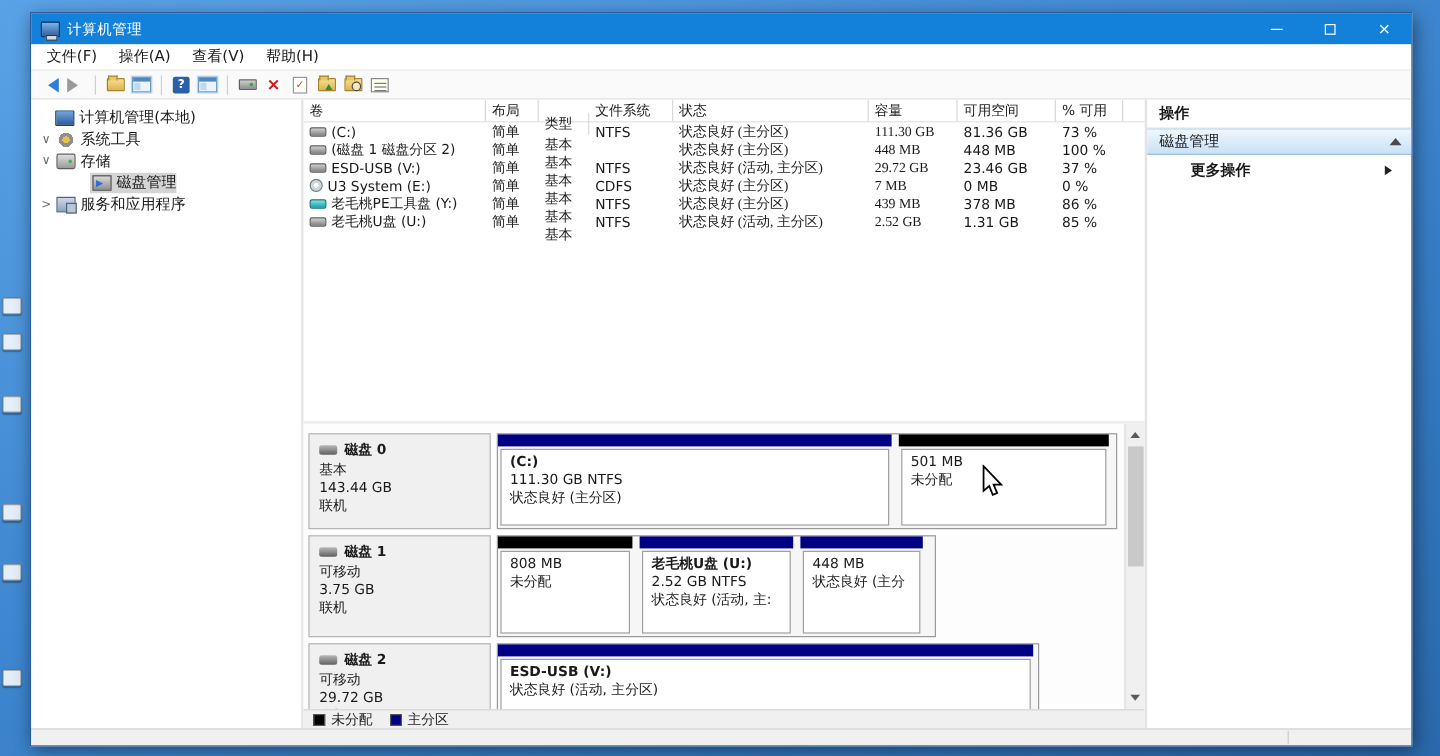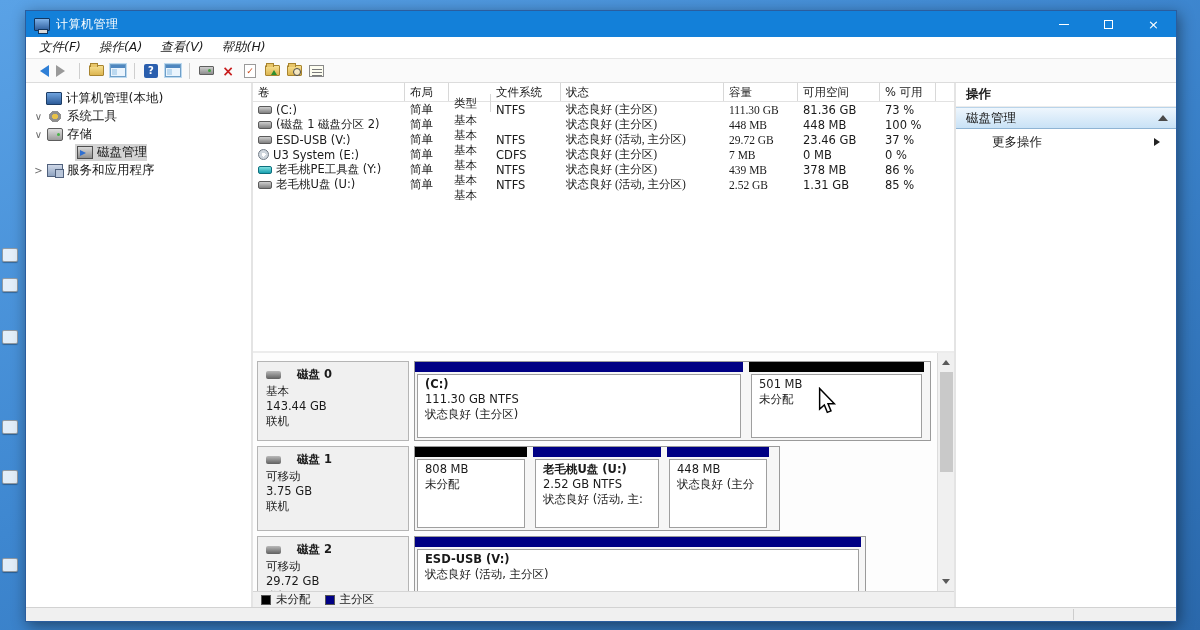--- a/index.html
+++ b/index.html
@@ -23,21 +23,21 @@
               background:linear-gradient(#7fb2e8,#2f5f9e); border:1px solid #12365f; border-radius:1px; }
   .app-icon::after { content:""; position:absolute; left:3px; bottom:-4px; width:8px; height:3px; background:#d9d9d9; border:1px solid #12365f; }
   .title-text { color:#fff; font-size:12px; letter-spacing:.5px; }
   .tb-spacer { flex:1; }
   .winbtn { width:45px; height:26px; display:flex; align-items:center; justify-content:center; color:#fff; cursor:default; }
   .winbtn .min-glyph { width:10px; height:0; border-top:1px solid #fff; display:block; }
   .winbtn .max-glyph { width:9px; height:9px; border:1px solid #fff; display:block; }
   .winbtn .close-glyph { font-size:13px; line-height:13px; }
   
   .menubar { height:22px; background:#fff; border-bottom:1px solid #e6e6e6; display:flex; align-items:center; padding-left:4px; flex:0 0 auto; }
-  .menu-item { font-size:12.5px; padding:2px 9px;font-style:italic; }
+  .menu-item { font-size:12.5px; padding:2px 9px; }
   
   .toolbar { height:24px; background:#fafafa; border-bottom:1px solid #dcdcdc; display:flex; align-items:center; padding-left:6px; gap:4px; flex:0 0 auto; }
   .tbi { width:18px; height:16px; display:flex; align-items:center; justify-content:center; position:relative; font-size:11px; }
   .tb-sep { width:1px; height:16px; background:#cfcfcf; margin:0 3px; }
   .arrow-l { width:0; height:0; border:6px solid transparent; border-right:9px solid #2f7fd6; }
   .arrow-r { width:0; height:0; border:6px solid transparent; border-left:9px solid #9a9a9a; }
   .folder { width:15px; height:11px; background:linear-gradient(#f7df8f,#dcb550); border:1px solid #a8842f; border-radius:1px; position:relative; }
   .folder::before { content:""; position:absolute; top:-3px; left:0; width:6px; height:3px; background:#e8c66a; border:1px solid #a8842f; border-bottom:none; }
   .winpane { width:16px; height:13px; border:1px solid #6f9fc8; background:#eaf4fd; position:relative; box-shadow:0 0 0 1px #bcd9f0; }
   .winpane::before { content:""; position:absolute; top:0; left:0; right:0; height:3px; background:#4f87c0; }
@@ -82,21 +82,21 @@
   .c0{width:152px;} .c1{width:44px;} .c2{width:42px;margin-top:22px;} .c3{width:70px;} .c4{width:163px;font-family:Liberation Serif, serif;} .c5{width:74px;font-family:Liberation Serif, serif;} .c6{width:82px;} .c7{width:56px;}
   .vname { display:flex; align-items:center; gap:4px; }
   .vdisk { width:14px; height:8px; border-radius:2px; background:linear-gradient(#cfcfcf,#808080); border:1px solid #5a5a5a; flex:0 0 auto; }
   .vdisk.teal { background:linear-gradient(#7fe0e0,#18a0b0); border-color:#0d6f7d; }
   .vcd { width:11px; height:11px; border-radius:50%; background:radial-gradient(circle,#fff 0 2px,#cfd6dd 2px 5px,#9aa6b2 5px); border:1px solid #707a85; flex:0 0 auto; }
   
   .graph { flex:1 1 auto; display:flex; border-top:2px solid #ececec; min-height:0; background:#fdfdfd; }
   .graph-rows { flex:1 1 auto; padding:8px 2px 0 4px; overflow:hidden; }
   .disk-row { display:flex; gap:5px; margin-bottom:5px; }
   .disk-hdr { width:152px; flex:0 0 auto; background:#f0f0f0; border:1px solid #b5b5b5; padding:5px 8px 0 8px; font-size:11.5px; line-height:15px; }
-  .dh-title { display:flex; align-items:center; gap:16px; font-weight:bold; margin-bottom:2px; }
+  .dh-title { display:flex; align-items:center; gap:6px; font-weight:bold; margin-bottom:2px; }
   .dh-ic { width:15px; height:8px; background:linear-gradient(#b9b9b9,#5f5f5f); border-radius:2px; }
   .disk-parts { flex:0 0 auto; border:1px solid #9a9a9a; background:#f6f6f6; display:flex; gap:6px; }
   .part { display:flex; flex-direction:column; }
   .band { height:10px; flex:0 0 auto; }
   .band.primary { background:#000084; }
   .band.unalloc { background:#000000; }
   .part-body { flex:1; border:1px solid #9f9f9f; background:#fff; margin:2px; padding:2px 7px; font-size:11.5px; line-height:15px; overflow:hidden; white-space:nowrap; }
   .part.titled .pl:first-child { font-weight:bold; }
   .pl { display:block; }
   
@@ -110,21 +110,21 @@
   .legend { height:16px; flex:0 0 auto; background:#f0f0f0; border-top:1px solid #d5d5d5; display:flex; align-items:center; gap:14px; padding-left:8px; font-size:11.5px; }
   .leg-item { display:flex; align-items:center; gap:5px; }
   .swatch { width:10px; height:10px; border:1px solid #555; }
   
   .actions { width:222px; flex:0 0 auto; background:#fff; border-left:2px solid #e4e4e4; font-size:12.5px; }
   .act-head { height:24px; display:flex; align-items:center; padding-left:10px; font-weight:bold; border-bottom:1px solid #ececec; }
   .act-section { height:22px; display:flex; align-items:center; padding:0 8px 0 10px;
                  background:linear-gradient(#eef6fd,#c9e2f6); border-top:1px solid #b9d4ea; border-bottom:1px solid #8fb4d4; }
   .act-section .lbl { flex:1; }
   .tri-collapse { width:0; height:0; border:5px solid transparent; border-bottom:6px solid #4a4a4a; margin-top:-5px; }
-  .act-more { height:26px; display:flex; align-items:center; padding:0 12px 0 36px; }
+  .act-more { height:26px; display:flex; align-items:center; padding:0 12px 0 36px;font-weight:bold; }
   .act-more .lbl { flex:1; }
   .tri-right { width:0; height:0; border:4px solid transparent; border-left:6px solid #222; }
   
   .statusbar { height:14px; flex:0 0 auto; background:#f0f0f0; border-top:1px solid #d2d2d2; position:relative; }
   .statusbar .sb-div { position:absolute; right:102px; top:1px; bottom:1px; width:1px; background:#cdcdcd; }
   
   .cursor { position:absolute; left:817px; top:387px; z-index:50; pointer-events:none; }
 </style>
 </head>
 <body>

